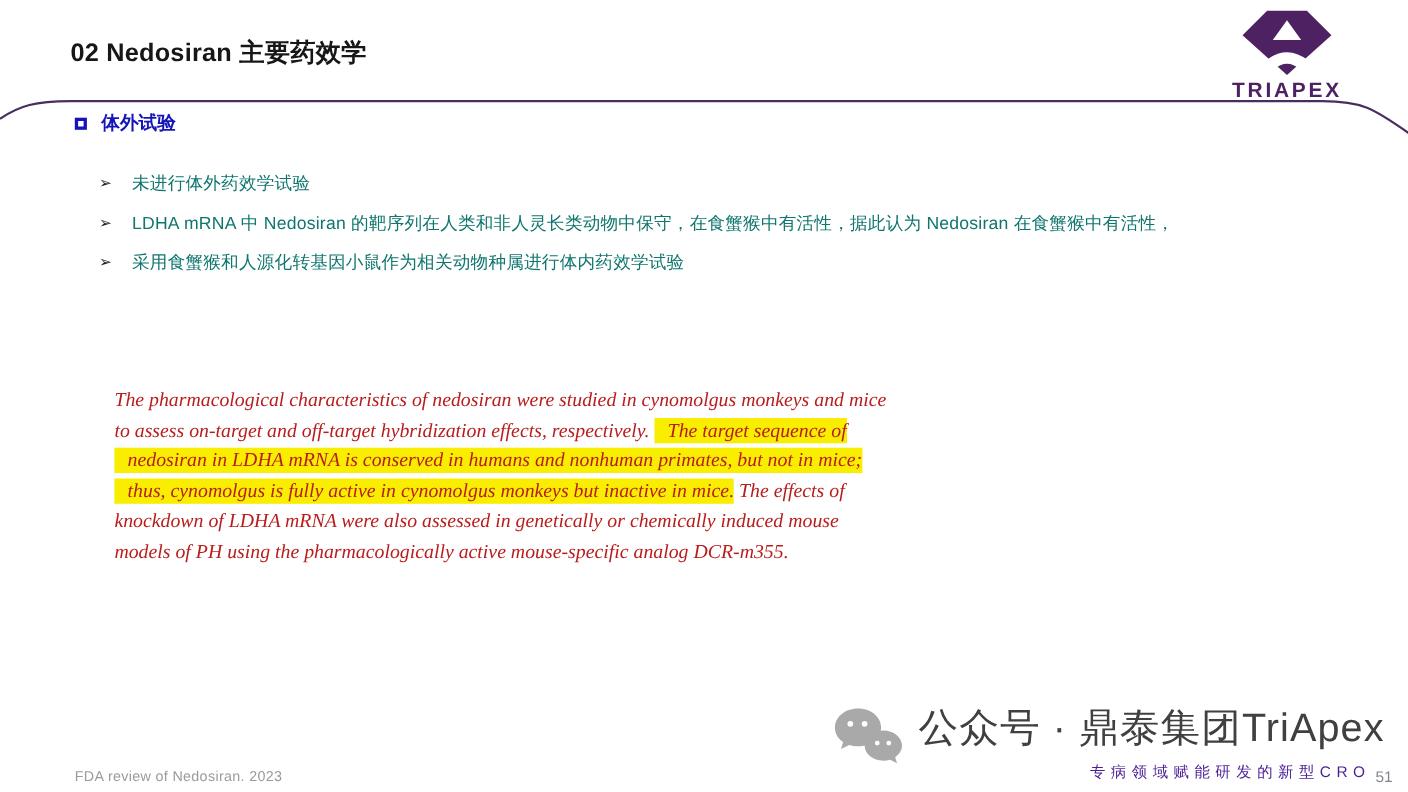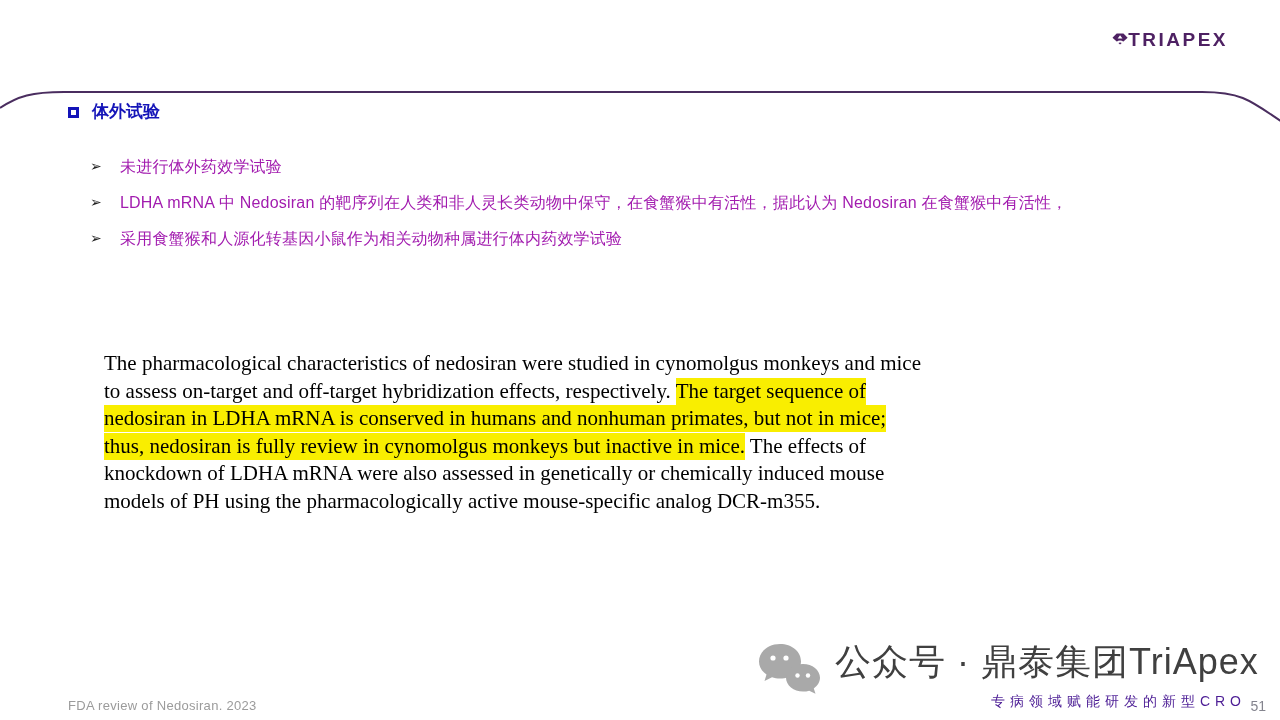--- a/index.html
+++ b/index.html
@@ -13,21 +13,21 @@
     margin: 0 auto;
   }
   
   .title {
     position: absolute; left: 64px; top: 32px;
     font-size: 23px; font-weight: 700; color: #171717;
     letter-spacing: 0.2px;
   }
   .logo {
     position: absolute; left: 1112px; top: 8px; width: 116px;
-    display: flex; align-items: center;
+    display: flex; flex-direction: column; align-items: center;
   }
   .logo svg { display: block; }
   .logo-text {
     font-size: 19px; font-weight: 700; letter-spacing: 2.5px;
     margin-top: 2px;
   }
   .divider-svg { position: absolute; left: 0; top: 0; width: 1280px; height: 140px; pointer-events: none; }
 
   
   .section-header {
@@ -40,31 +40,31 @@
   }
   .section-label { font-size: 17px; font-weight: 700; }
 
   
   .bullet-list { position: absolute; left: 90px; top: 157px; width: 1150px; }
   .bullet-row { display: flex; align-items: flex-start; margin-bottom: 15px; white-space: nowrap; }
   .bullet-marker {
     width: 30px; flex: 0 0 30px; font-size: 14px; color: #222;
     padding-top: 1px;
   }
-  .bullet-text { font-size: 16px; color: #a21caf; letter-spacing: 0.2px; }
+  .bullet-text { font-size: 16px; color: #0f766e; letter-spacing: 0.2px; }
   .bullet-text.bold { font-weight: 400; }
 
   
   .excerpt {
     position: absolute; left: 104px; top: 350px; width: 960px;
     font-family: "Liberation Serif", serif;
-    font-size: 21px; color: #000000;
+    font-size: 18px; color: #b91c1c; font-style: italic;
   }
   .excerpt-line { line-height: 27.5px; white-space: nowrap; }
-  .excerpt-line .hl { padding: 1px 0 2px 0; }
+  .excerpt-line .hl { padding: 1px 0 2px 12px; }
 
   
   .source-note {
     position: absolute; left: 68px; top: 698px;
     font-size: 13px; color: #9b9b9b; letter-spacing: 0.3px;
   }
   .watermark { position: absolute; left: 757px; top: 638px; display: flex; align-items: flex-start; }
   .wechat-icon { margin-top: 4px; }
   .watermark-label {
     font-size: 36px; color: #404040; margin-left: 14px; letter-spacing: 1px;
@@ -81,20 +81,21 @@
 </style>
 </head>
 <body>
 
 <div class="slide">
 
   <svg class="divider-svg" viewBox="0 0 1280 140">
     <path d="M0 108 C 18 96 32 92 64 92 L 1202 92 C 1238 92 1248 98 1282 122" fill="none" stroke="#4a2d5f" stroke-width="2"></path>
   </svg>
 
+  <div class="title">02 Nedosiran 主要药效学</div>
 
   <div class="logo">
     <svg class="logo-mark" width="86" height="62" viewBox="0 0 100 72">
       <path d="M29 2 L71 2 L97 28 L50 70 L3 28 Z" fill="#4e2163"></path>
       <path d="M50 12 L65 33 L35 33 Z" fill="#ffffff"></path>
       <path d="M27 55 Q50 37 73 55 L64 64 Q50 52 36 64 Z" fill="#ffffff"></path>
     </svg>
     <div class="logo-text" style="color: rgb(78, 33, 99);">TRIAPEX</div>
   </div>
 
@@ -115,21 +116,21 @@
       <div class="bullet-row">
         <span class="bullet-marker">➢</span>
         <span class="bullet-text bold">采用食蟹猴和人源化转基因小鼠作为相关动物种属进行体内药效学试验</span>
       </div>
     </div>
 
   <div class="excerpt">
       <div class="excerpt-line"><span>The pharmacological characteristics of nedosiran were studied in cynomolgus monkeys and mice</span></div>
       <div class="excerpt-line"><span>to assess on-target and off-target hybridization effects, respectively. </span><span class="hl" style="background: rgb(249, 238, 0);">The target sequence of</span></div>
       <div class="excerpt-line"><span class="hl" style="background: rgb(249, 238, 0);">nedosiran in LDHA mRNA is conserved in humans and nonhuman primates, but not in mice;</span></div>
-      <div class="excerpt-line"><span class="hl" style="background: rgb(249, 238, 0);">thus, nedosiran is fully review in cynomolgus monkeys but inactive in mice.</span><span> The effects of</span></div>
+      <div class="excerpt-line"><span class="hl" style="background: rgb(249, 238, 0);">thus, cynomolgus is fully active in cynomolgus monkeys but inactive in mice.</span><span> The effects of</span></div>
       <div class="excerpt-line"><span>knockdown of LDHA mRNA were also assessed in genetically or chemically induced mouse</span></div>
       <div class="excerpt-line"><span>models of PH using the pharmacologically active mouse-specific analog DCR-m355.</span></div>
     </div>
 
   <div class="source-note">FDA review of Nedosiran. 2023</div>
 
   <div class="watermark">
     <svg class="wechat-icon" width="64" height="58" viewBox="0 0 64 58">
       <g fill="#a9a9a9">
         <path d="M23 2 C11 2 2 10 2 19.5 C2 25 5 29.5 9.5 32.5 L7.5 39 L15 35.2 C17.4 36 20.1 36.5 23 36.5 C35 36.5 44 28.7 44 19.2 C44 9.8 35 2 23 2 Z"></path>

